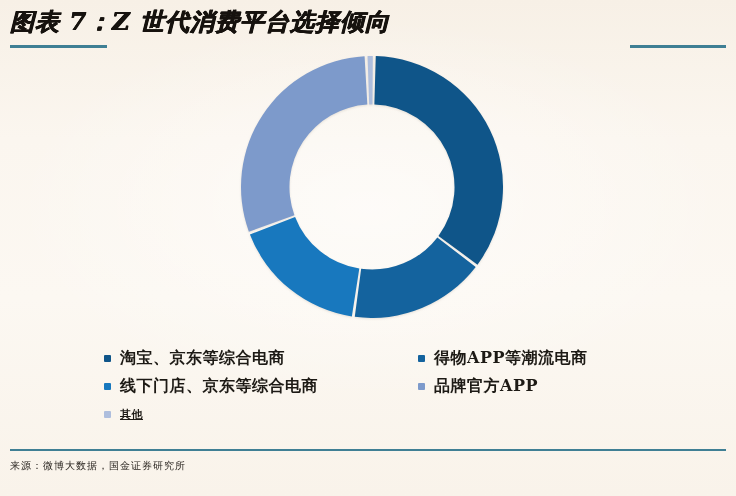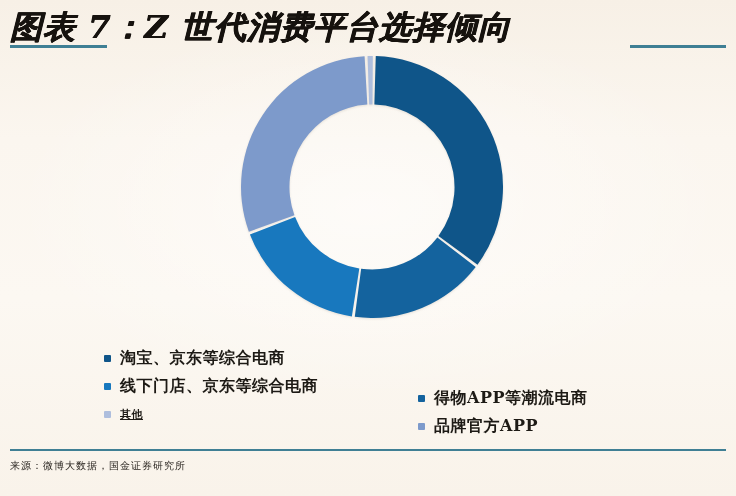--- a/index.html
+++ b/index.html
@@ -30,21 +30,21 @@
   }
 
   
   .chart-title {
     position: absolute;
     left: 10px;
     top: 6px;
     font-family: "DejaVu Serif", serif;
     font-weight: bold;
     font-style: italic;
-    font-size: 32px;
+    font-size: 24px;
     letter-spacing: 1px;
     color: #16120e;
     white-space: nowrap;
     text-shadow: 0.6px 0 0 #16120e, -0.4px 0 0 #16120e, 0 0.4px 0 #16120e;
   }
   .rule-left {
     position: absolute;
     left: 10px;
     top: 45px;
     width: 97px;
@@ -81,21 +81,21 @@
     left: 104px;
     top: 344px;
     width: 560px;
     height: 84px;
   }
   .legend-col {
     position: absolute;
     top: 0;
   }
   .legend-col.left  { left: 0px; }
-  .legend-col.right { left: 314px; margin-top: 40px; }
+  .legend-col.right { left: 314px; }
 
   .legend-item {
     display: flex;
     align-items: center;
     height: 28px;
     white-space: nowrap;
   }
   .legend-swatch {
     width: 7px;
     height: 7px;

